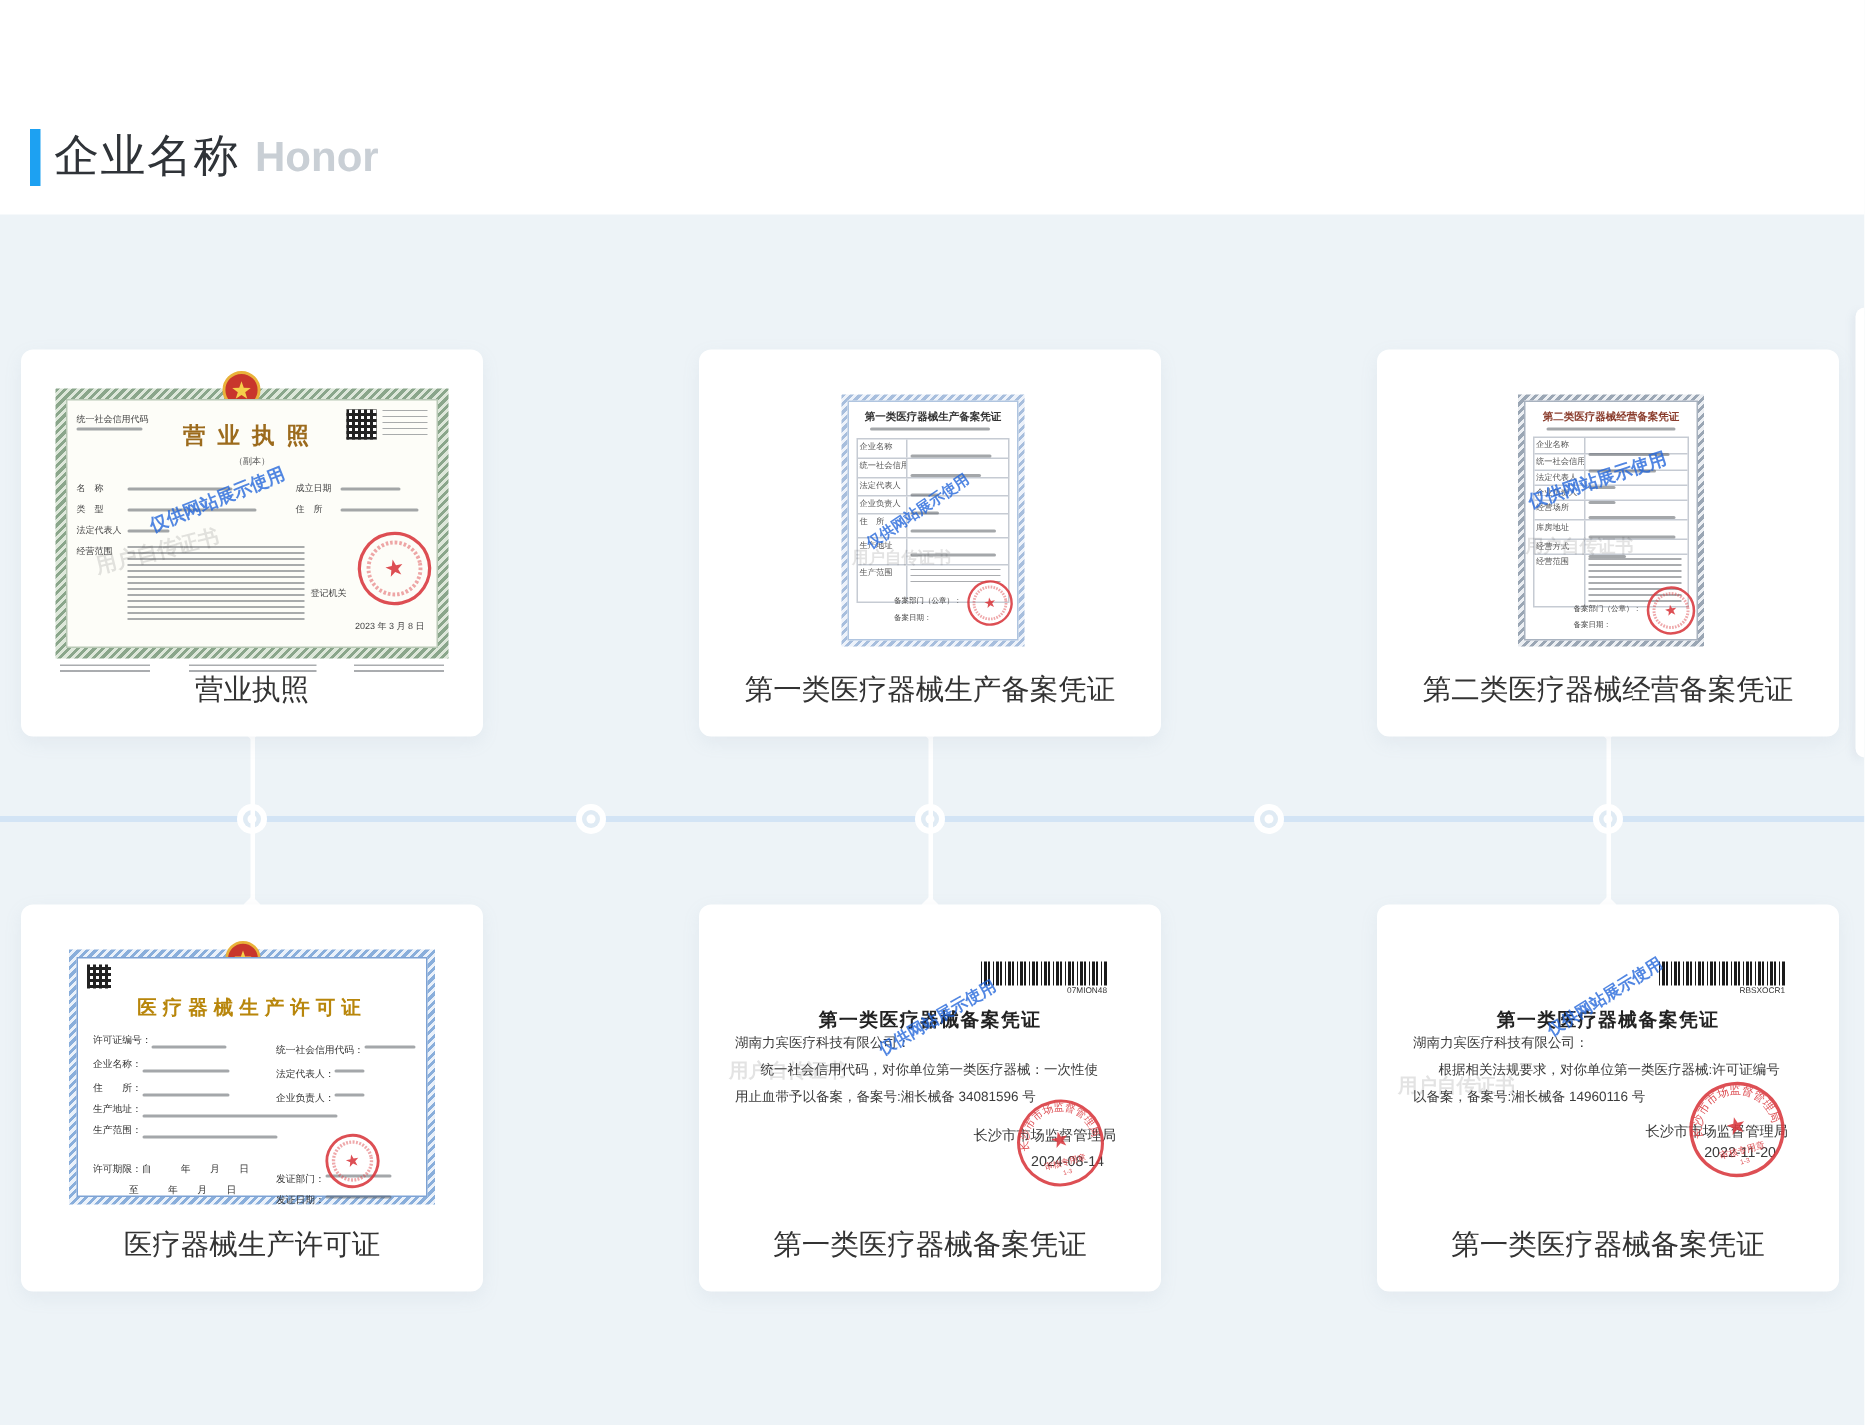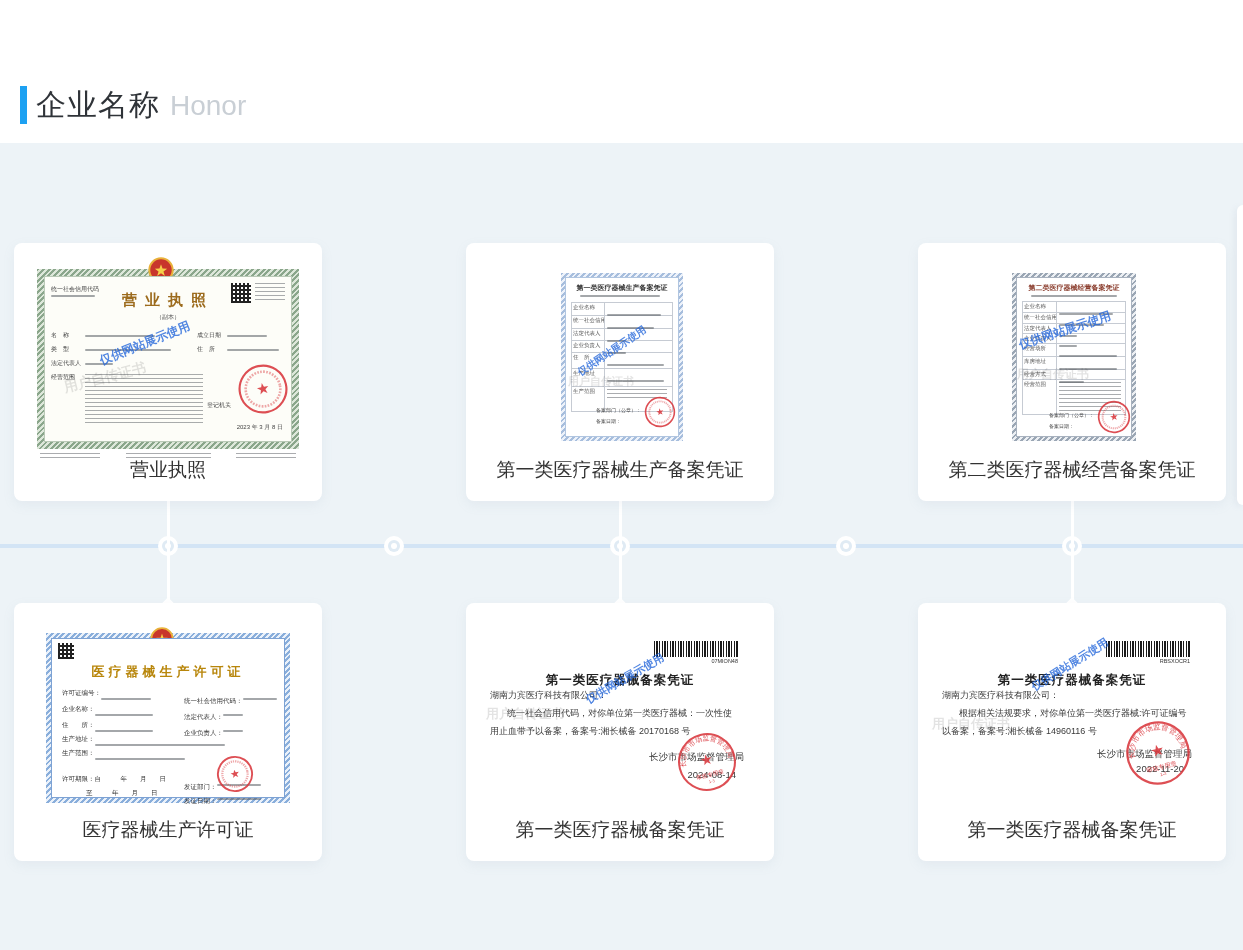--- a/index.html
+++ b/index.html
@@ -3,37 +3,37 @@
 <meta charset="utf-8">
 <style>
   html,body{margin:0;padding:0;background:#fff;}
   body{font-family:"Liberation Sans","DejaVu Sans",sans-serif;}
   .page{position:relative;width:1243px;height:950px;background:#fff;overflow:hidden;}
 
   
   .sec-head{position:absolute;left:0;top:0;width:100%;height:143px;background:#fff;}
   .accent{position:absolute;left:20px;top:86px;width:7px;height:38px;background:#1da1f2;}
   .sec-title{position:absolute;left:36px;top:84px;font-size:30px;line-height:42px;color:#2f3338;font-weight:500;letter-spacing:1px;}
-  .sec-title .en{color:#c9cfd5;font-weight:400;font-size:28px;margin-left:10px;letter-spacing:0;}
+  .sec-title .en{color:#c9cfd5;font-weight:700;font-size:28px;margin-left:10px;letter-spacing:0;}
 
   
   .content{position:absolute;left:0;top:143px;width:1243px;height:807px;background:#edf3f7;}
 
   .tline{position:absolute;left:0;top:401px;width:100%;height:4px;background:#d3e4f5;}
   .tdot{position:absolute;top:393px;width:20px;height:20px;border-radius:50%;background:#fff;}
   .tdot i{position:absolute;inset:4px;border-radius:50%;background:#e0ebf4;}
   .tdot i::after{content:"";position:absolute;inset:3px;border-radius:50%;background:#fff;}
   .vlink{position:absolute;top:345px;height:115px;width:3px;background:#fff;}
   .vlink::before,.vlink::after{content:"";position:absolute;left:-2.5px;width:8px;height:8px;background:#fff;transform:rotate(45deg);}
   .vlink::before{top:-4px}.vlink::after{bottom:-4px}
   .sliver{position:absolute;left:1237px;top:62px;width:6px;height:300px;background:#fff;border-radius:8px 0 0 8px;box-shadow:-2px 2px 6px rgba(130,150,170,.12);}
 
   
   .card{position:absolute;width:308px;height:258px;background:#fff;border-radius:8px;box-shadow:0 4px 12px rgba(140,160,180,.10);}
-  .row1{top:100px}.row2{top:460px}
+  .row1{top:90px}.row2{top:460px}
   .c1{left:14px}.c2{left:466px}.c3{left:918px}
   .cap{position:absolute;left:0;right:0;bottom:18px;text-align:center;font-size:19px;color:#333;}
 
   
   .seg{display:inline-block;height:2px;background:rgba(90,95,100,.55);border-radius:1px;vertical-align:middle;}
   .lines{background:repeating-linear-gradient(180deg,rgba(85,90,96,.5) 0 1.2px,transparent 1.2px 4px);}
   .t5{font-size:6px;color:#444;white-space:nowrap;}
   .t6{font-size:6.5px;color:#333;white-space:nowrap;}
   .qr{background:repeating-linear-gradient(0deg,#222 0 2px,transparent 2px 4px),repeating-linear-gradient(90deg,#222 0 2px,#fff 2px 4px);}
   .wm-blue{position:absolute;color:rgba(32,100,218,.78);font-weight:700;white-space:nowrap;pointer-events:none;}
@@ -309,21 +309,21 @@
       <div class="cap">医疗器械生产许可证</div>
     </div>
 
     <div class="card row2 c2">
       <div class="doc">
         <div class="barcode"></div>
         <div class="bcode">07MION48</div>
         <div class="doc-title">第一类医疗器械备案凭证</div>
         <div class="doc-l" style="top:86px">湖南力宾医疗科技有限公司：</div>
         <div class="doc-l" style="top:104px;text-indent:17px">统一社会信用代码，对你单位第一类医疗器械：一次性使</div>
-        <div class="doc-l" style="top:122px">用止血带予以备案，备案号:湘长械备 20170168 号</div>
+        <div class="doc-l" style="top:122px">用止血带予以备案，备案号:湘长械备 34081596 号</div>
         <div class="doc-agency" style="top:148px;right:10px">长沙市市场监督管理局</div>
         <div class="doc-date" style="top:166px;right:18px">2024-08-14</div>
         <svg class="stamp" style="left:190px;top:128px;width:62px;height:62px;transform:rotate(-14deg)" viewBox="0 0 120 120">
           <defs>
               <path id="arc-r1" d="M 18,60 A 42,42 0 0 1 102,60" fill="none"></path>
             </defs>
           <circle cx="60" cy="60" r="54" fill="none" stroke="#d9373d" stroke-width="4"></circle>
           <text font-size="13.5" fill="#d9373d"><textPath href="#arc-r1">长沙市市场监督管理局</textPath></text>
           <path d="M0,-20 L4.7,-6.5 L19,-6.2 L7.6,2.5 L11.8,16.2 L0,8 L-11.8,16.2 L-7.6,2.5 L-19,-6.2 L-4.7,-6.5 Z" fill="#d9373d" transform="translate(60,56) scale(0.55)"></path>
           <text x="60" y="89" text-anchor="middle" font-size="11" fill="#d9373d">审核专用章</text>

